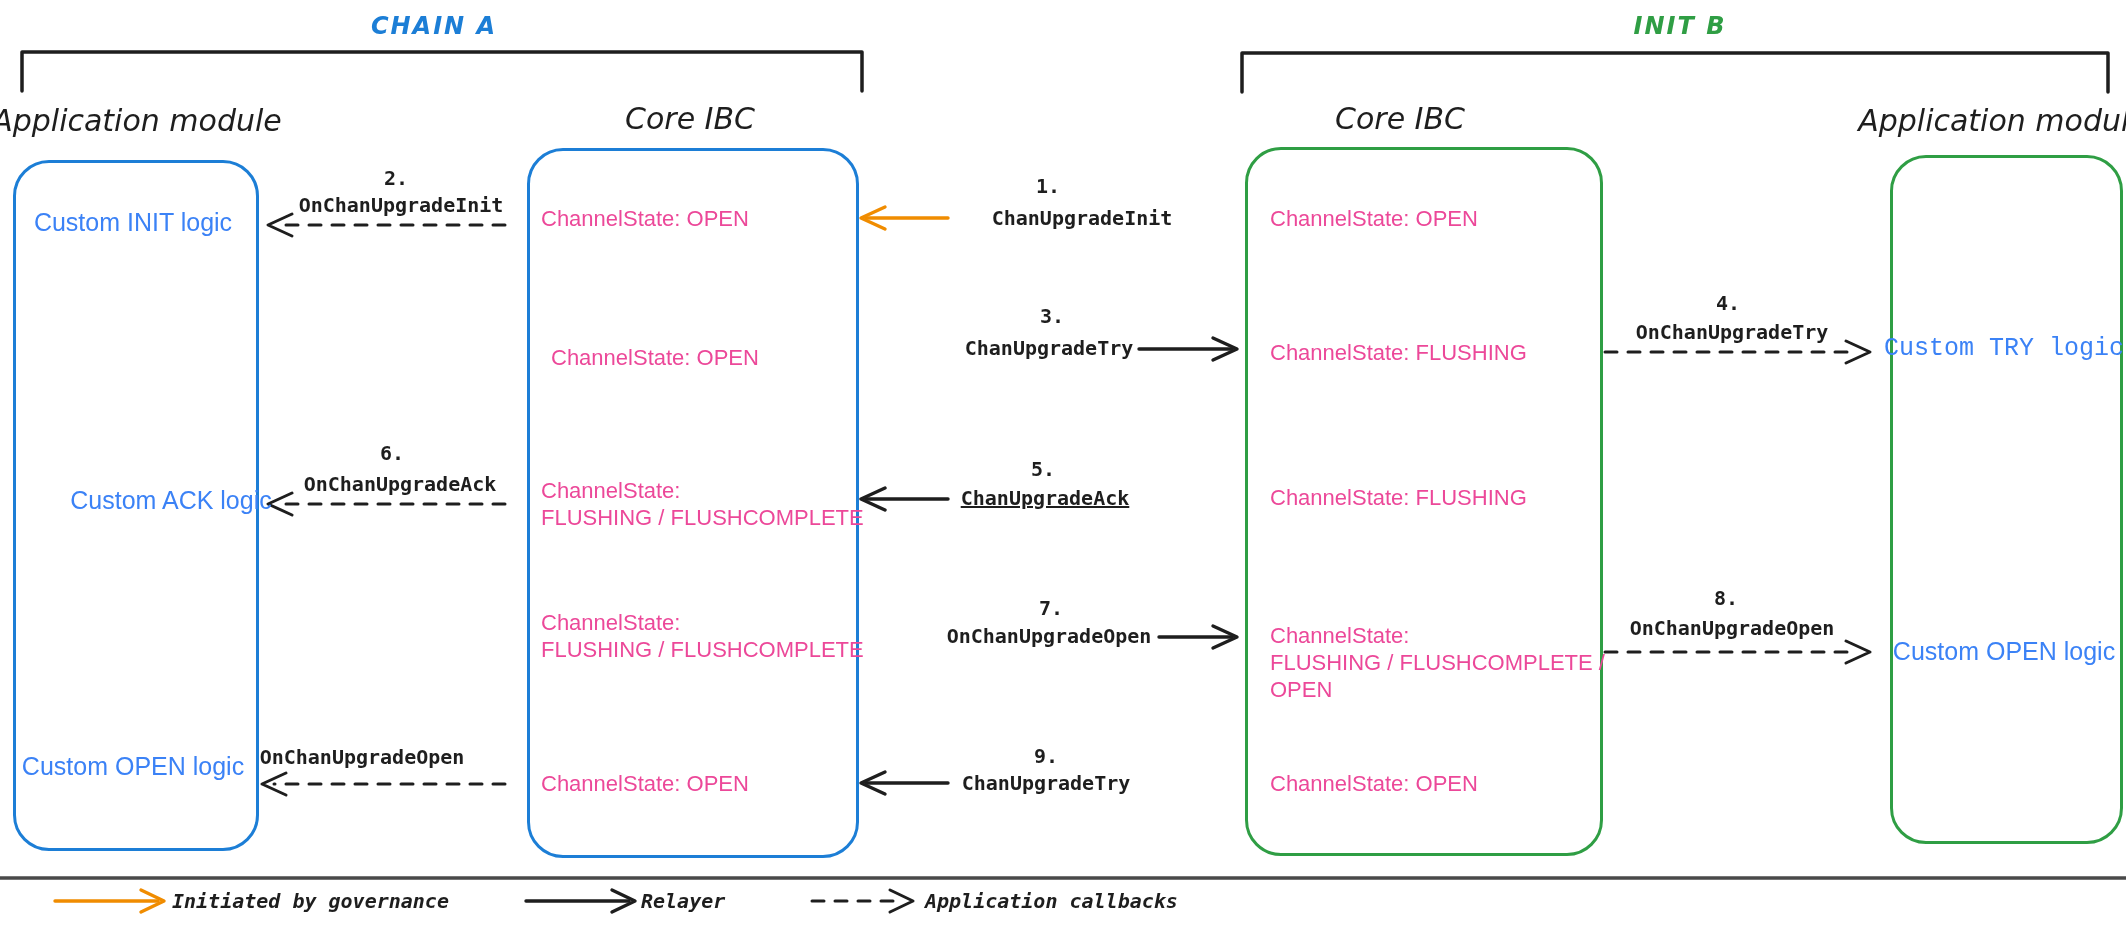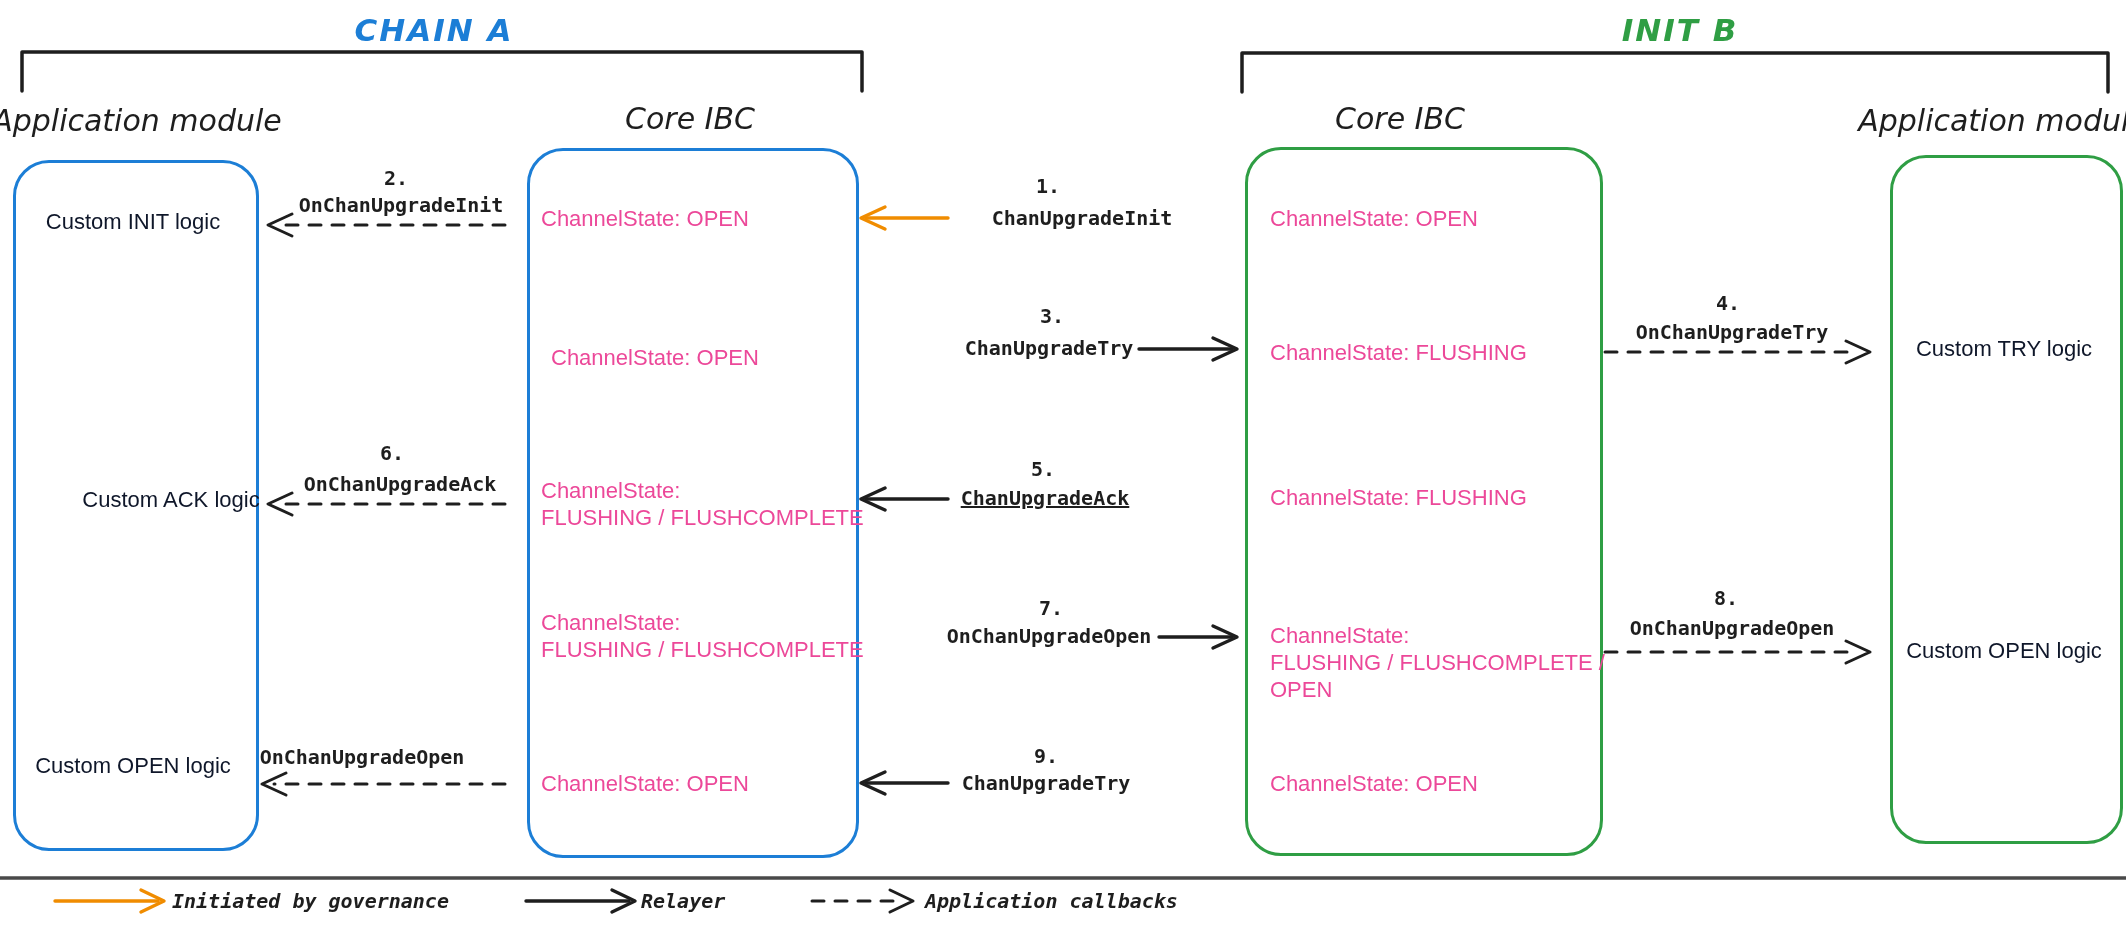--- a/index.html
+++ b/index.html
@@ -6,37 +6,37 @@
   .canvas{
     position:relative;width:2126px;height:933px;background:#ffffff;
     font-family:"Liberation Sans",sans-serif;color:#1e1e1e;overflow:hidden;
   }
   .abs{position:absolute;}
   svg.overlay{position:absolute;left:0;top:0;width:2126px;height:933px;pointer-events:none;}
 
   
   .chain-title{
     font-family:"DejaVu Sans",sans-serif;font-style:italic;font-weight:bold;
-    font-size:31px;letter-spacing:2px;white-space:nowrap;transform:translateX(-50%);
+    font-size:24px;letter-spacing:2px;white-space:nowrap;transform:translateX(-50%);
   }
   .hand-label{
     font-family:"DejaVu Sans",sans-serif;font-style:italic;font-weight:500;
     font-size:30px;white-space:nowrap;transform:translateX(-50%);color:#1e1e1e;
   }
 
   
   .mono{
     font-family:"DejaVu Sans Mono",monospace;font-size:20px;font-weight:bold;
     color:#1e1e1e;white-space:nowrap;line-height:24px;
   }
   .msg{transform:translateX(-50%);}
 
   
   .state{font-size:22px;line-height:27px;white-space:pre-line;color:#ec4899;}
-  .logic{font-size:22px;line-height:26px;white-space:nowrap;transform:translateX(-50%);color:#0f172a;}
+  .logic{font-size:25px;line-height:26px;white-space:nowrap;transform:translateX(-50%);color:#3b82f6;}
 
   .box{position:absolute;border:3px solid #000;border-radius:36px;background:transparent;}
   .box.blue{border-color:#1c7ed6;}
   .box.green{border-color:#2f9e44;}
 
   .legend-label{
     font-family:"DejaVu Sans Mono",monospace;font-size:20px;font-weight:bold;
     color:#1e1e1e;white-space:nowrap;line-height:24px;font-style:italic;
   }
 </style>
@@ -142,21 +142,21 @@
   <div class="abs state" style="left:541px;top:770px;">ChannelState: OPEN</div>
 
   <div class="abs state" style="left:1270px;top:205px;">ChannelState: OPEN</div>
   <div class="abs state" style="left:1270px;top:339px;">ChannelState: FLUSHING</div>
   <div class="abs state" style="left:1270px;top:484px;">ChannelState: FLUSHING</div>
   <div class="abs state" style="left:1270px;top:622px;">ChannelState:
 FLUSHING / FLUSHCOMPLETE /
 OPEN</div>
   <div class="abs state" style="left:1270px;top:770px;">ChannelState: OPEN</div>
 
-  <div class="abs logic" style="left:2004px;top:336px;">Custom TRY logic</div>
+  <div class="abs logic" style="left:2004px;top:336px;font-family:Liberation Mono, monospace;">Custom TRY logic</div>
   <div class="abs logic" style="left:2004px;top:638px;">Custom OPEN logic</div>
 
   <div class="abs mono msg" style="left:1048px;top:174px;">1.</div>
   <div class="abs mono msg" style="left:1082px;top:206px;">ChanUpgradeInit</div>
 
   <div class="abs mono msg" style="left:396px;top:166px;">2.</div>
   <div class="abs mono msg" style="left:401px;top:193px;">OnChanUpgradeInit</div>
 
   <div class="abs mono msg" style="left:1052px;top:304px;">3.</div>
   <div class="abs mono msg" style="left:1049px;top:336px;">ChanUpgradeTry</div>

